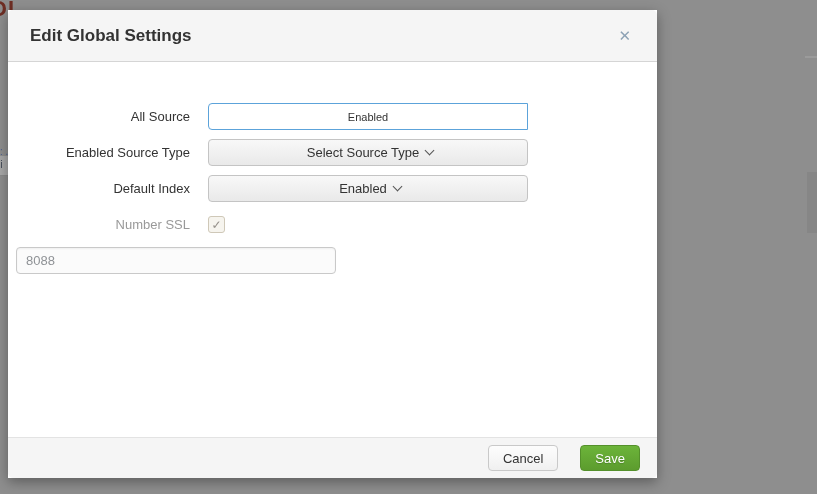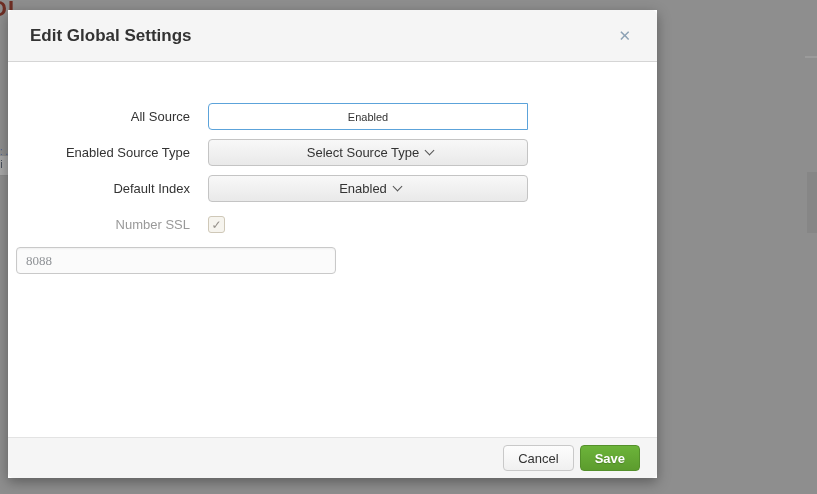--- a/index.html
+++ b/index.html
@@ -88,40 +88,40 @@
     width:17px;height:17px;box-sizing:border-box;
     background:#f6f4ee;border:1px solid #cfc8b8;border-radius:3px;
     display:flex;align-items:center;justify-content:center;
   }
   .checkbox .check{color:#95908a;font-size:12px;line-height:1;}
 
   .text-input{
     width:320px;height:27px;box-sizing:border-box;
     border:1px solid #c9c9c9;border-radius:4px;
     background:#fbfbfb;color:#8f9296;
-    font-size:13px;font-family:Liberation Serif, serif;
+    font-size:13px;font-family:Liberation Sans, sans-serif;
     padding:0 9px;
     box-shadow:inset 0 1px 2px rgba(0,0,0,.05);
   }
 
   .modal-footer{
     flex:0 0 41px;height:41px;
     background:#f5f5f5;border-top:1px solid #e3e3e3;
     border-radius:0 0 5px 5px;
     display:flex;align-items:center;justify-content:flex-end;
-    padding:0 17px;box-sizing:border-box;gap:6px;margin-top:31px;
+    padding:0 17px;box-sizing:border-box;gap:22px;margin-top:31px;
   }
   .btn{height:26px;padding:0 14px;font-size:13px;border-radius:4px;cursor:pointer;font-family:inherit;}
   .btn-cancel{
     background:linear-gradient(#fdfdfd,#f0f0f0);
     border:1px solid #c9c9c9;color:#333;
   }
   .btn-save{
     background:linear-gradient(#6cb43a,#5c9c2e);
-    border:1px solid #54902b;color:#fff;font-weight:bold;
+    border:1px solid #54902b;color:#fff;font-weight:normal;
     text-shadow:0 1px 1px rgba(0,0,0,.2);
   }
 </style>
 </head>
 <body>
 
 <div class="screen">
 
   <span class="frag frag-logo">DI</span>
   <span class="frag frag-colon">: .</span>

